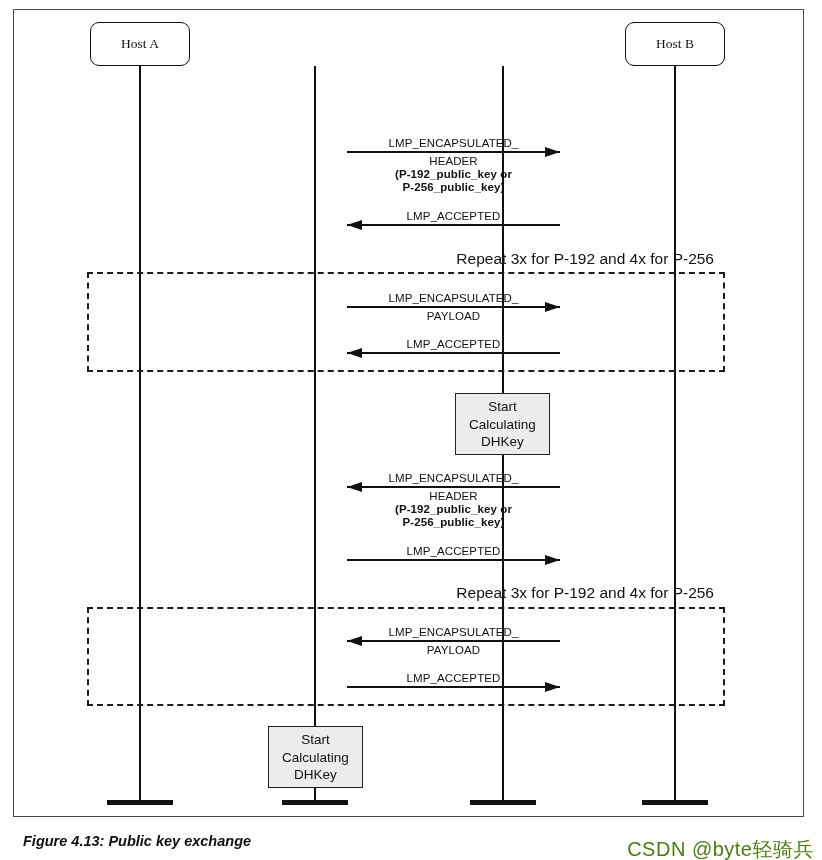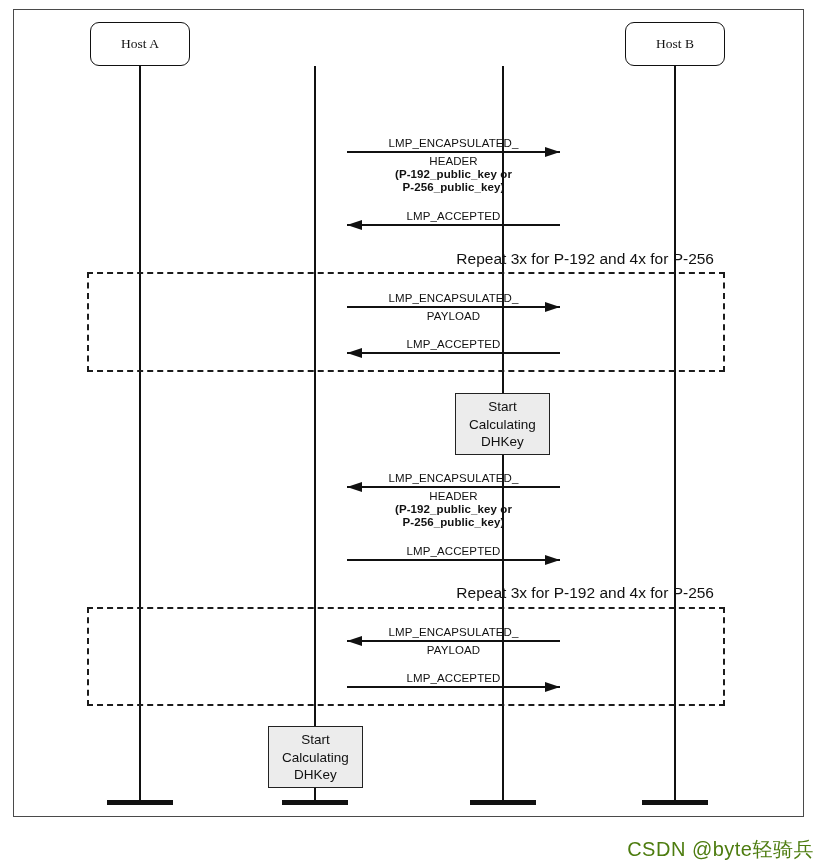--- a/index.html
+++ b/index.html
@@ -228,15 +228,16 @@
     <div>Start</div>
     <div>Calculating</div>
     <div>DHKey</div>
   </div>
 
   <div class="terminator" style="left:107px"></div>
   <div class="terminator" style="left:282px"></div>
   <div class="terminator" style="left:470px"></div>
   <div class="terminator" style="left:642px"></div>
 
+  <div class="caption">Figure 4.13: Public key exchange</div>
   <div class="watermark">CSDN @byte轻骑兵</div>
 
 </div>
 
 </body></html>

